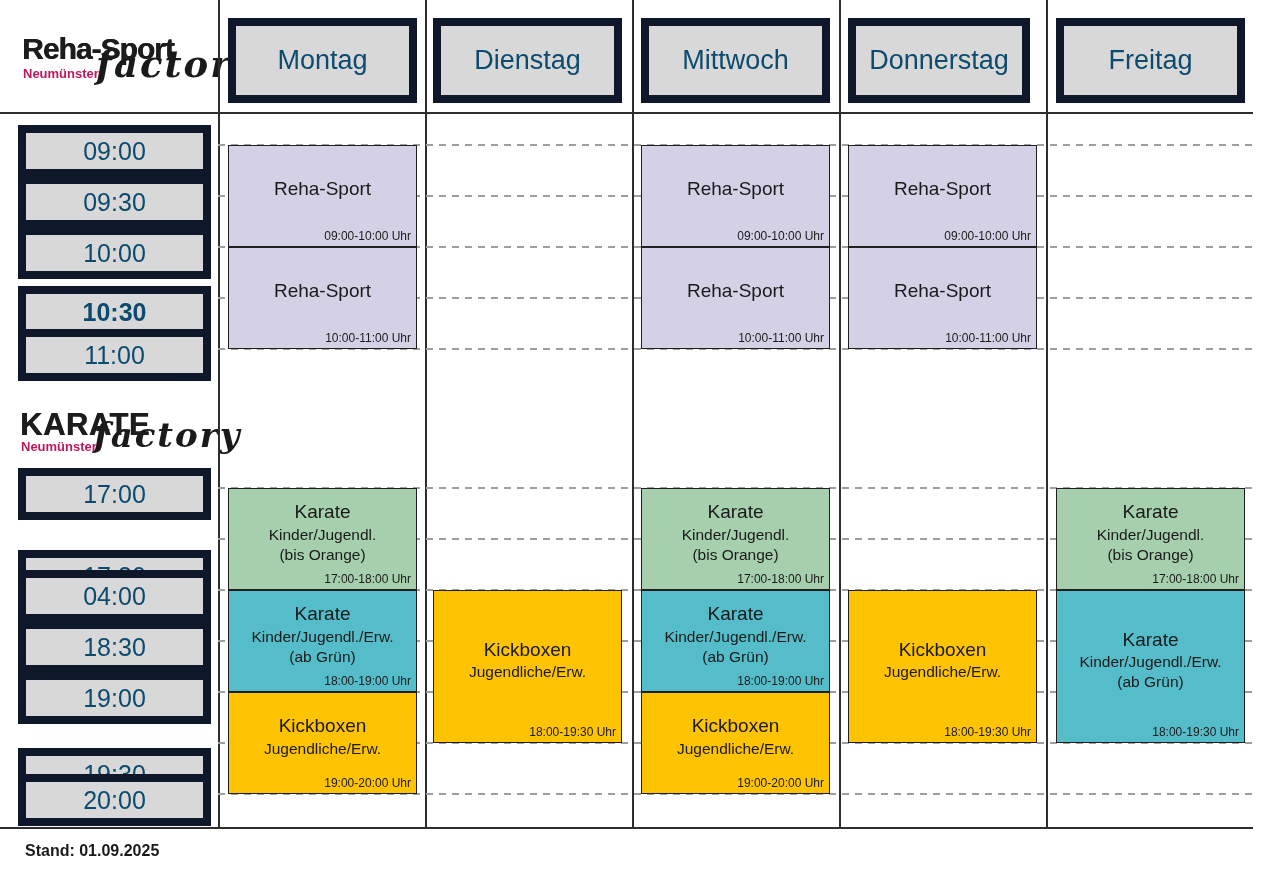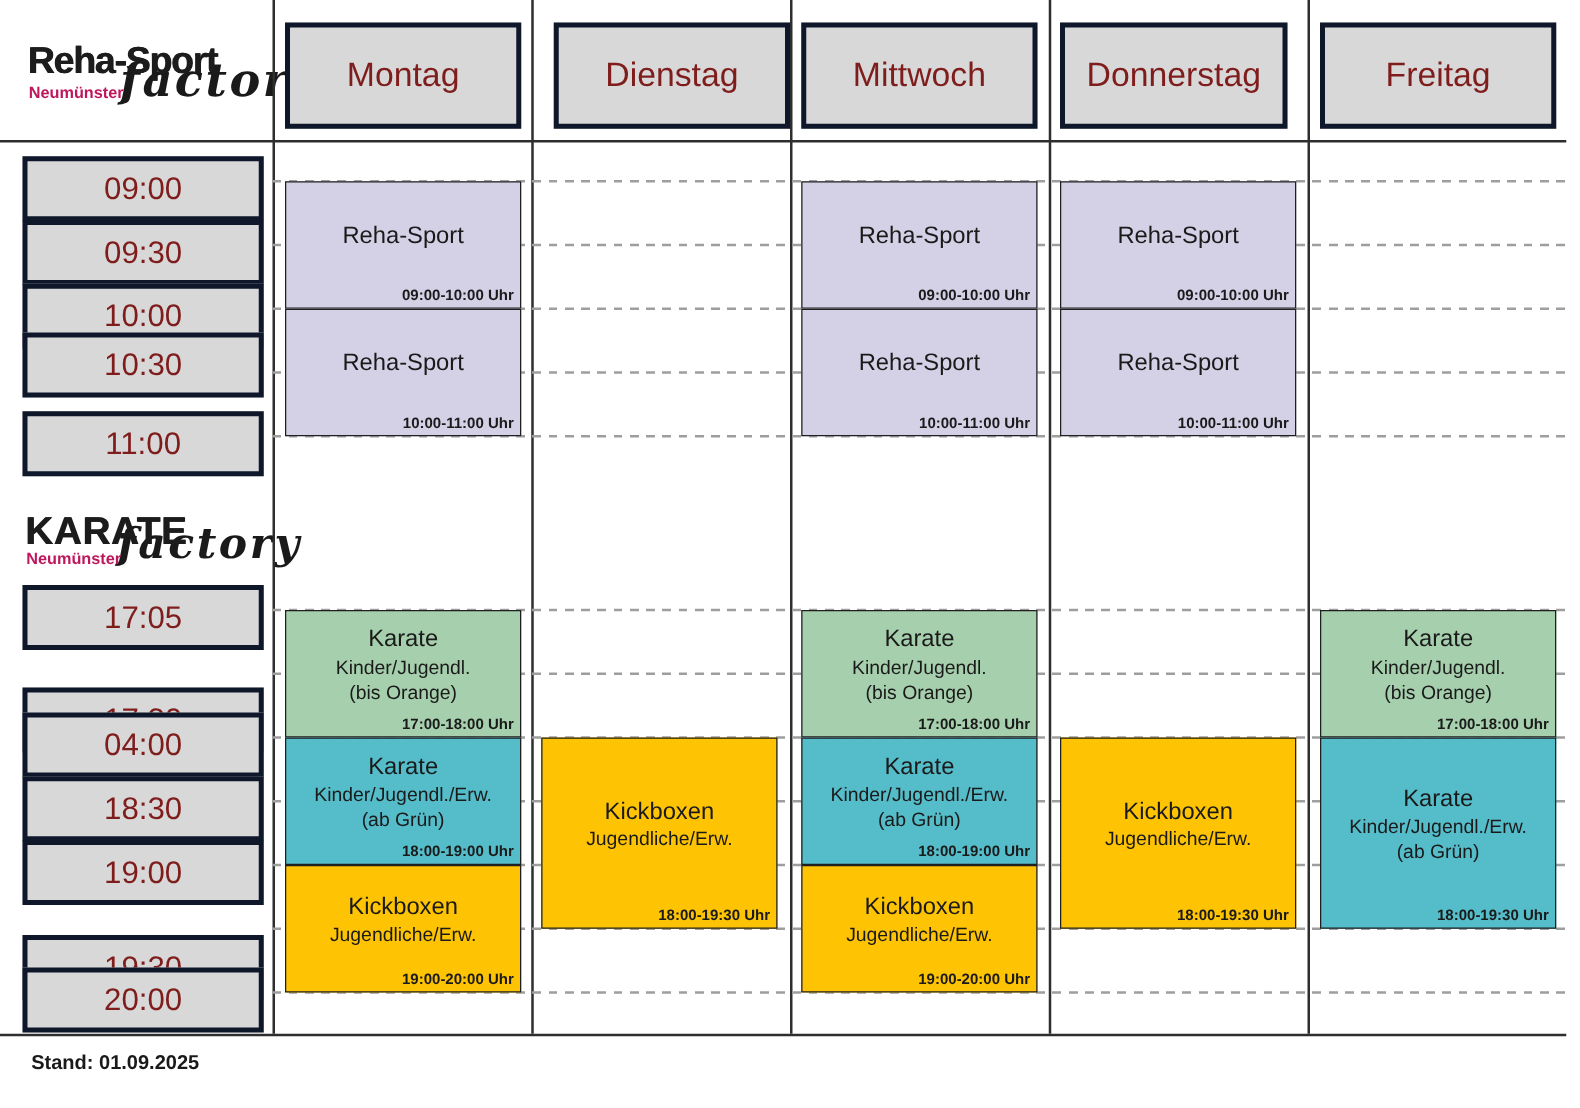--- a/index.html
+++ b/index.html
@@ -22,34 +22,34 @@
     font-style:italic;font-weight:bold;letter-spacing:2px;}
   #logo-reha .logo-script{left:74px;top:14px;font-size:37px;}
   #logo-karate .logo-script{left:74px;top:12px;font-size:34px;}
   
   .vline{position:absolute;width:2px;background:#2e2e2e;}
   .hline{position:absolute;height:2px;background:#2e2e2e;}
   .dashline{position:absolute;height:2px;
     background:repeating-linear-gradient(90deg,#9e9e9e 0 7px,transparent 7px 13px);}
   
   .daybox,.timebox{
-    position:absolute;box-sizing:border-box;border:4px solid #0f172a;
-    display:flex;align-items:center;justify-content:center;color:#7f1d1d;
+    position:absolute;box-sizing:border-box;border:8px solid #0f172a;
+    display:flex;align-items:center;justify-content:center;color:#0c4a6e;
   }
   .daybox{top:18px;height:85px;font-size:27px;}
   .timebox{left:18px;width:193px;height:52px;font-size:25px;}
   
   .event{
     position:absolute;box-sizing:border-box;border:1.5px solid #1f1f1f;
     display:flex;flex-direction:column;align-items:center;justify-content:center;
     text-align:center;padding-bottom:14px;
   }
   .ev-line1{font-size:19px;line-height:1.35;}
   .ev-line{font-size:15.5px;line-height:1.3;}
-  .ev-time{position:absolute;right:5px;bottom:3px;font-size:12px;font-weight:bold;}
+  .ev-time{position:absolute;right:5px;bottom:3px;font-size:12px;font-weight:normal;}
   
   #stand{position:absolute;left:25px;top:842px;font-size:16px;font-weight:bold;}
 </style>
 </head>
 <body>
 
 <div id="canvas">
 
   <div class="logo" id="logo-reha">
     <div class="logo-script">factory</div>
@@ -79,32 +79,32 @@
       <div class="dashline" style="left: 218px; top: 487px; width: 1035px;"></div>
       <div class="dashline" style="left: 218px; top: 538px; width: 1035px;"></div>
       <div class="dashline" style="left: 218px; top: 589px; width: 1035px;"></div>
       <div class="dashline" style="left: 218px; top: 640px; width: 1035px;"></div>
       <div class="dashline" style="left: 218px; top: 691px; width: 1035px;"></div>
       <div class="dashline" style="left: 218px; top: 742px; width: 1035px;"></div>
       <div class="dashline" style="left: 218px; top: 793px; width: 1035px;"></div>
     </div>
   <div id="day-headers">
       <div class="daybox" style="left: 228px; width: 189px; background: rgb(216, 216, 216);">Montag</div>
-      <div class="daybox" style="left: 433px; width: 189px; background: rgb(216, 216, 216); margin-left: 10px;">Dienstag</div>
+      <div class="daybox" style="left: 433px; width: 189px; background: rgb(216, 216, 216);">Dienstag</div>
       <div class="daybox" style="left: 641px; width: 189px; background: rgb(216, 216, 216);">Mittwoch</div>
       <div class="daybox" style="left: 848px; width: 182px; background: rgb(216, 216, 216); text-align: right;">Donnerstag</div>
       <div class="daybox" style="left: 1056px; width: 189px; background: rgb(216, 216, 216);">Freitag</div>
     </div>
   <div id="time-col">
       <div class="timebox" style="top: 125px; background: rgb(216, 216, 216);">09:00</div>
       <div class="timebox" style="top: 176px; background: rgb(216, 216, 216);">09:30</div>
       <div class="timebox" style="top: 227px; background: rgb(216, 216, 216);">10:00</div>
-      <div class="timebox" style="top: 266px; background: rgb(216, 216, 216);">10:30</div>
+      <div class="timebox" style="top: 286px; background: rgb(216, 216, 216); font-weight: bold;">10:30</div>
       <div class="timebox" style="top: 329px; background: rgb(216, 216, 216);">11:00</div>
-      <div class="timebox" style="top: 468px; background: rgb(216, 216, 216);">17:05</div>
+      <div class="timebox" style="top: 468px; background: rgb(216, 216, 216);">17:00</div>
       <div class="timebox" style="top: 519px; background: rgb(216, 216, 216); margin-top: 31px;">17:30</div>
       <div class="timebox" style="top: 570px; background: rgb(216, 216, 216);">04:00</div>
       <div class="timebox" style="top: 621px; background: rgb(216, 216, 216);">18:30</div>
       <div class="timebox" style="top: 672px; background: rgb(216, 216, 216);">19:00</div>
       <div class="timebox" style="top: 723px; background: rgb(216, 216, 216); margin-top: 25px;">19:30</div>
       <div class="timebox" style="top: 774px; background: rgb(216, 216, 216);">20:00</div>
     </div>
   <div id="events-layer">
       <div class="event" style="left: 228px; top: 145px; width: 189px; height: 102px; background: rgb(212, 208, 230);">
         <div class="ev-line1">Reha-Sport</div>

